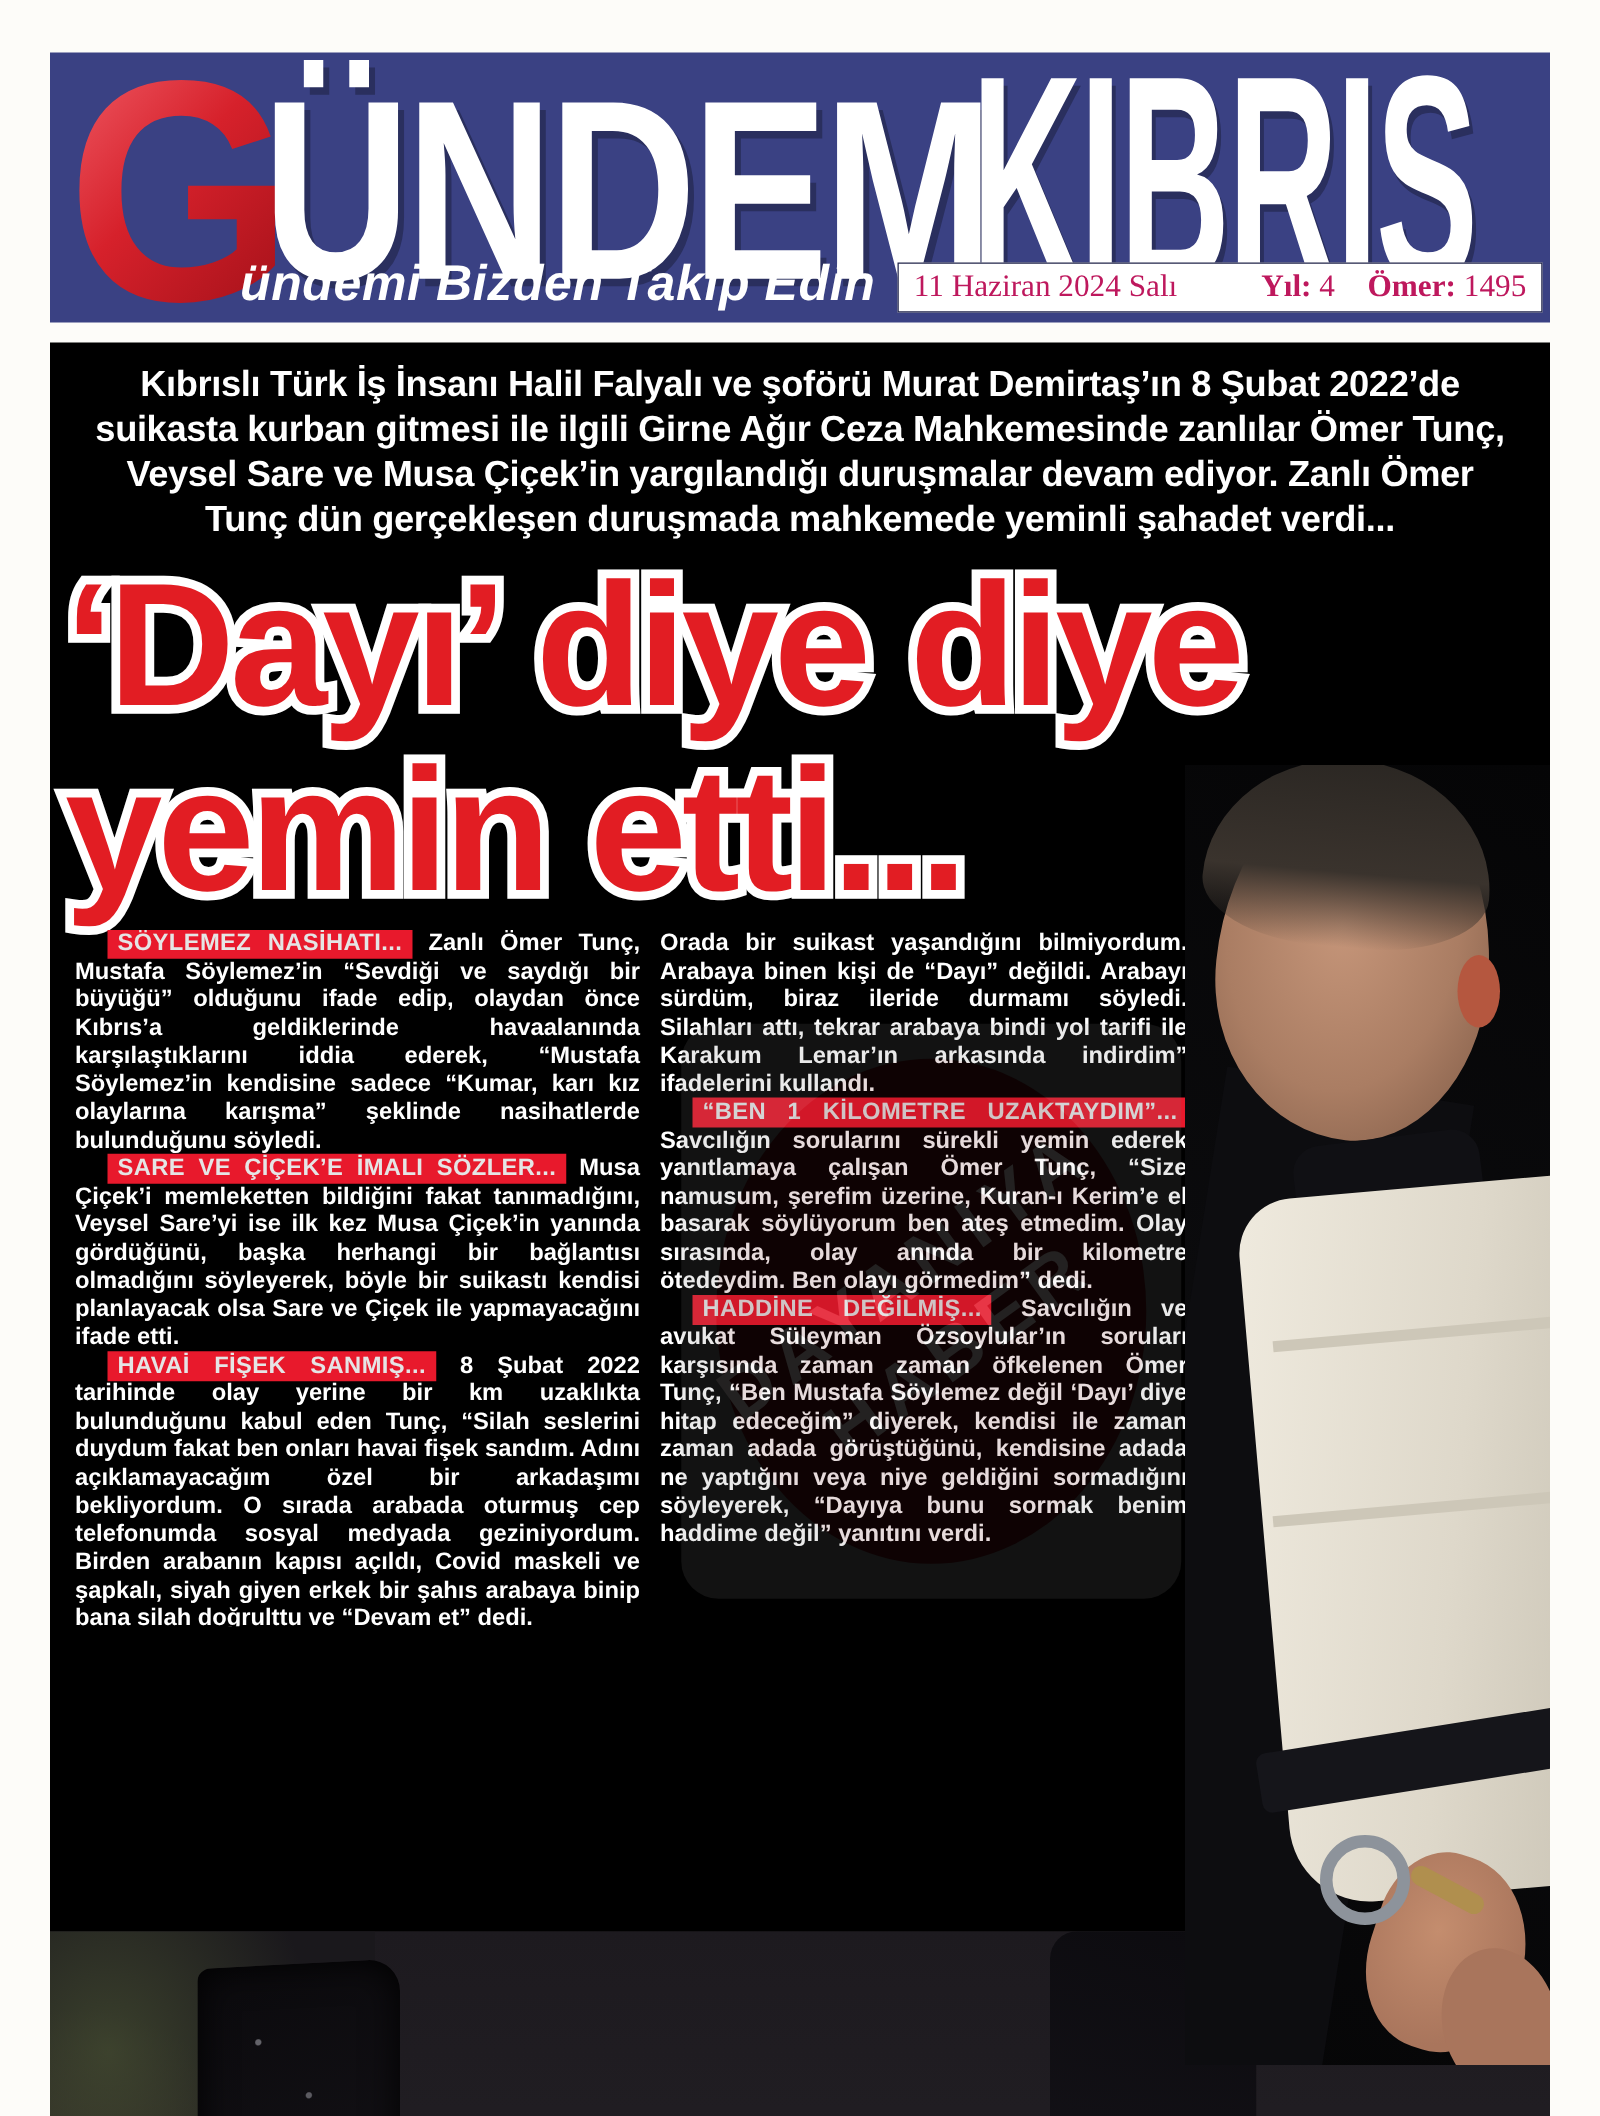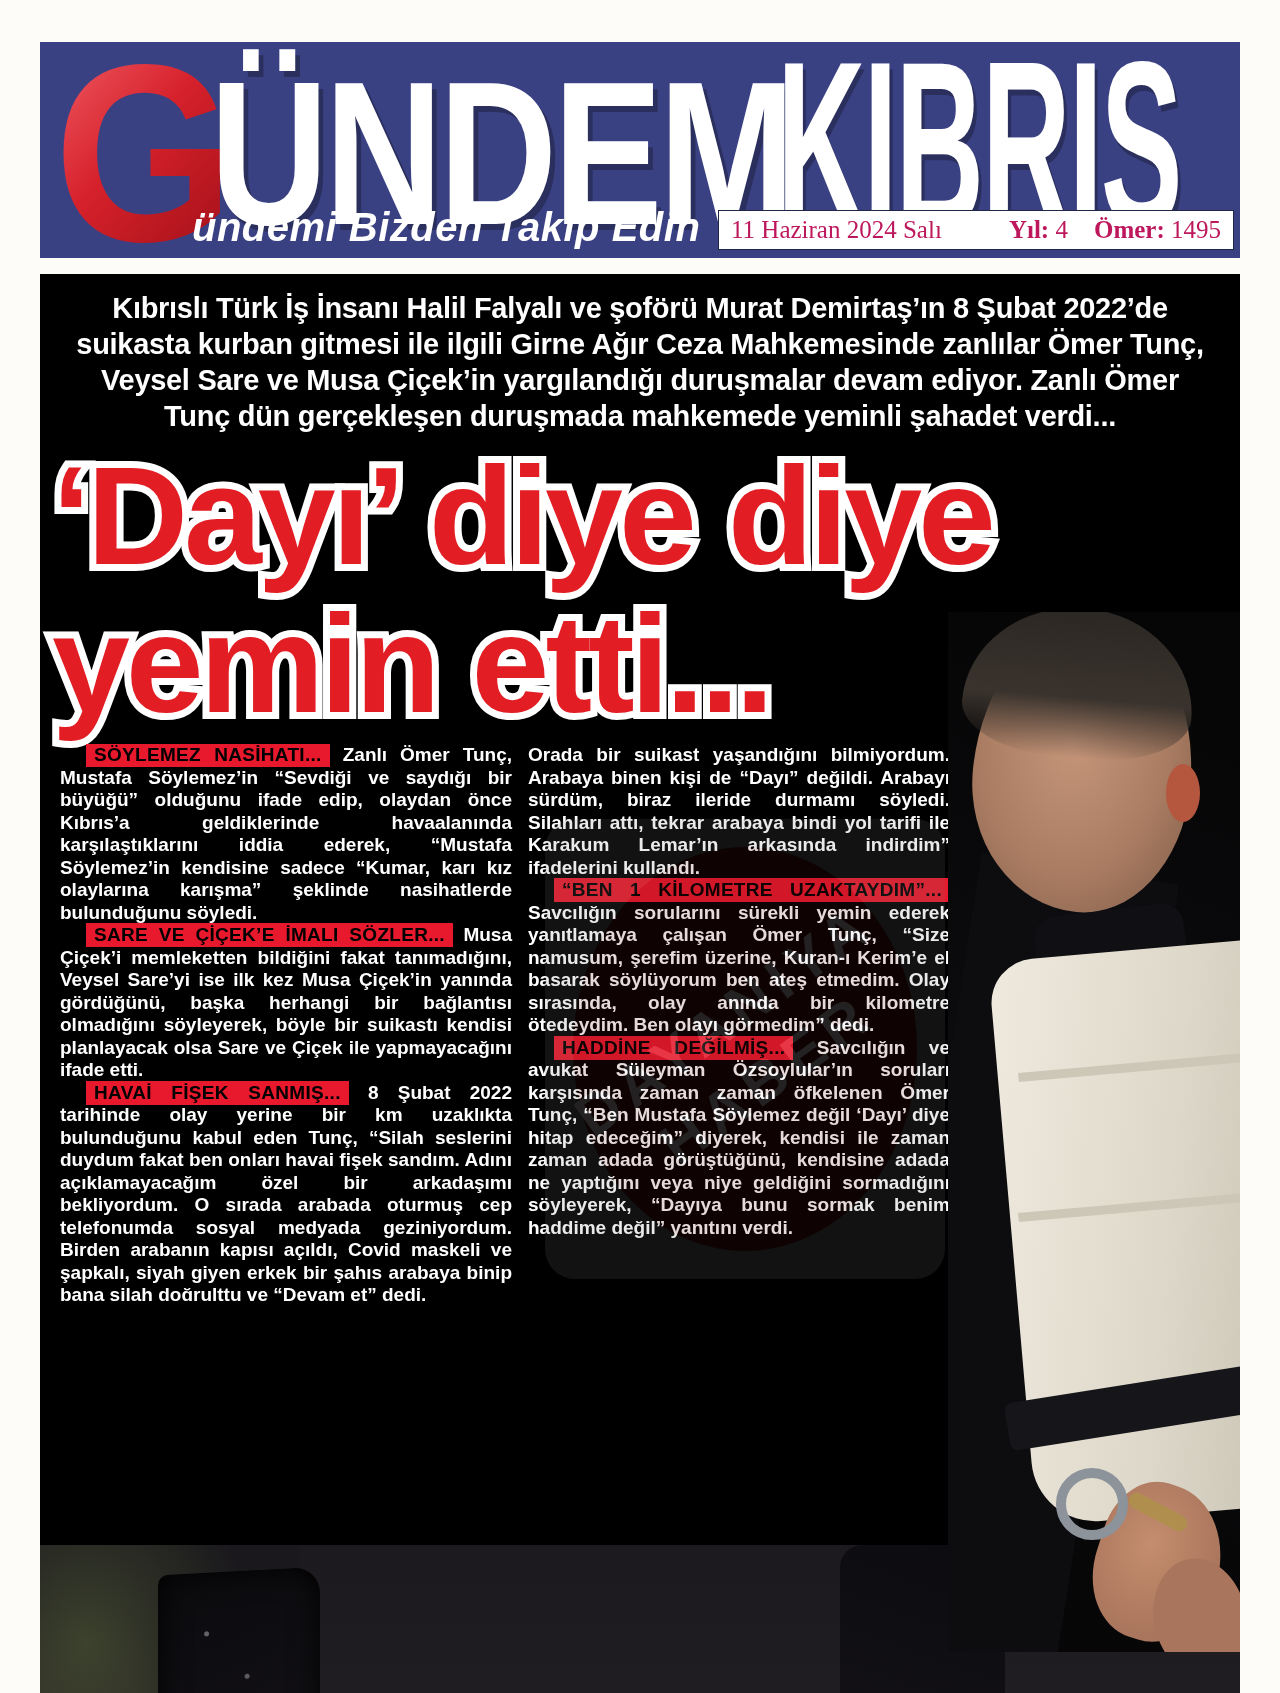--- a/index.html
+++ b/index.html
@@ -71,21 +71,21 @@
   .columns {
     position:relative; z-index:1;
     display:flex; gap:16px; margin:6px 0 0 20px; height:557px; overflow:hidden;
   }
   .col { color:#fff; font-weight:bold; font-size:19px; line-height:22.5px; text-align:justify; }
   .col-1 { width:452px; }
   .col-2 { width:422px; }
   .col p { margin:0; text-indent:26px; }
   .col p.no-indent { text-indent:0; }
   .subhead {
-    background:#e8192c; color:#000000; padding:1px 8px 2px 8px;
+    background:#e8192c; color:#e5e5e5; padding:1px 8px 2px 8px;
     letter-spacing:0.3px;
   }
   
   .watermark {
     position:absolute; left:505px; top:545px; width:400px; height:460px;
     z-index:2; opacity:0.15; pointer-events:none;
   }
   .wm-square { position:absolute; inset:0; background:#777; border-radius:30px; }
   .wm-circle { position:absolute; inset:28px; background:#5c1114; border-radius:50%; }
   .wm-text {

